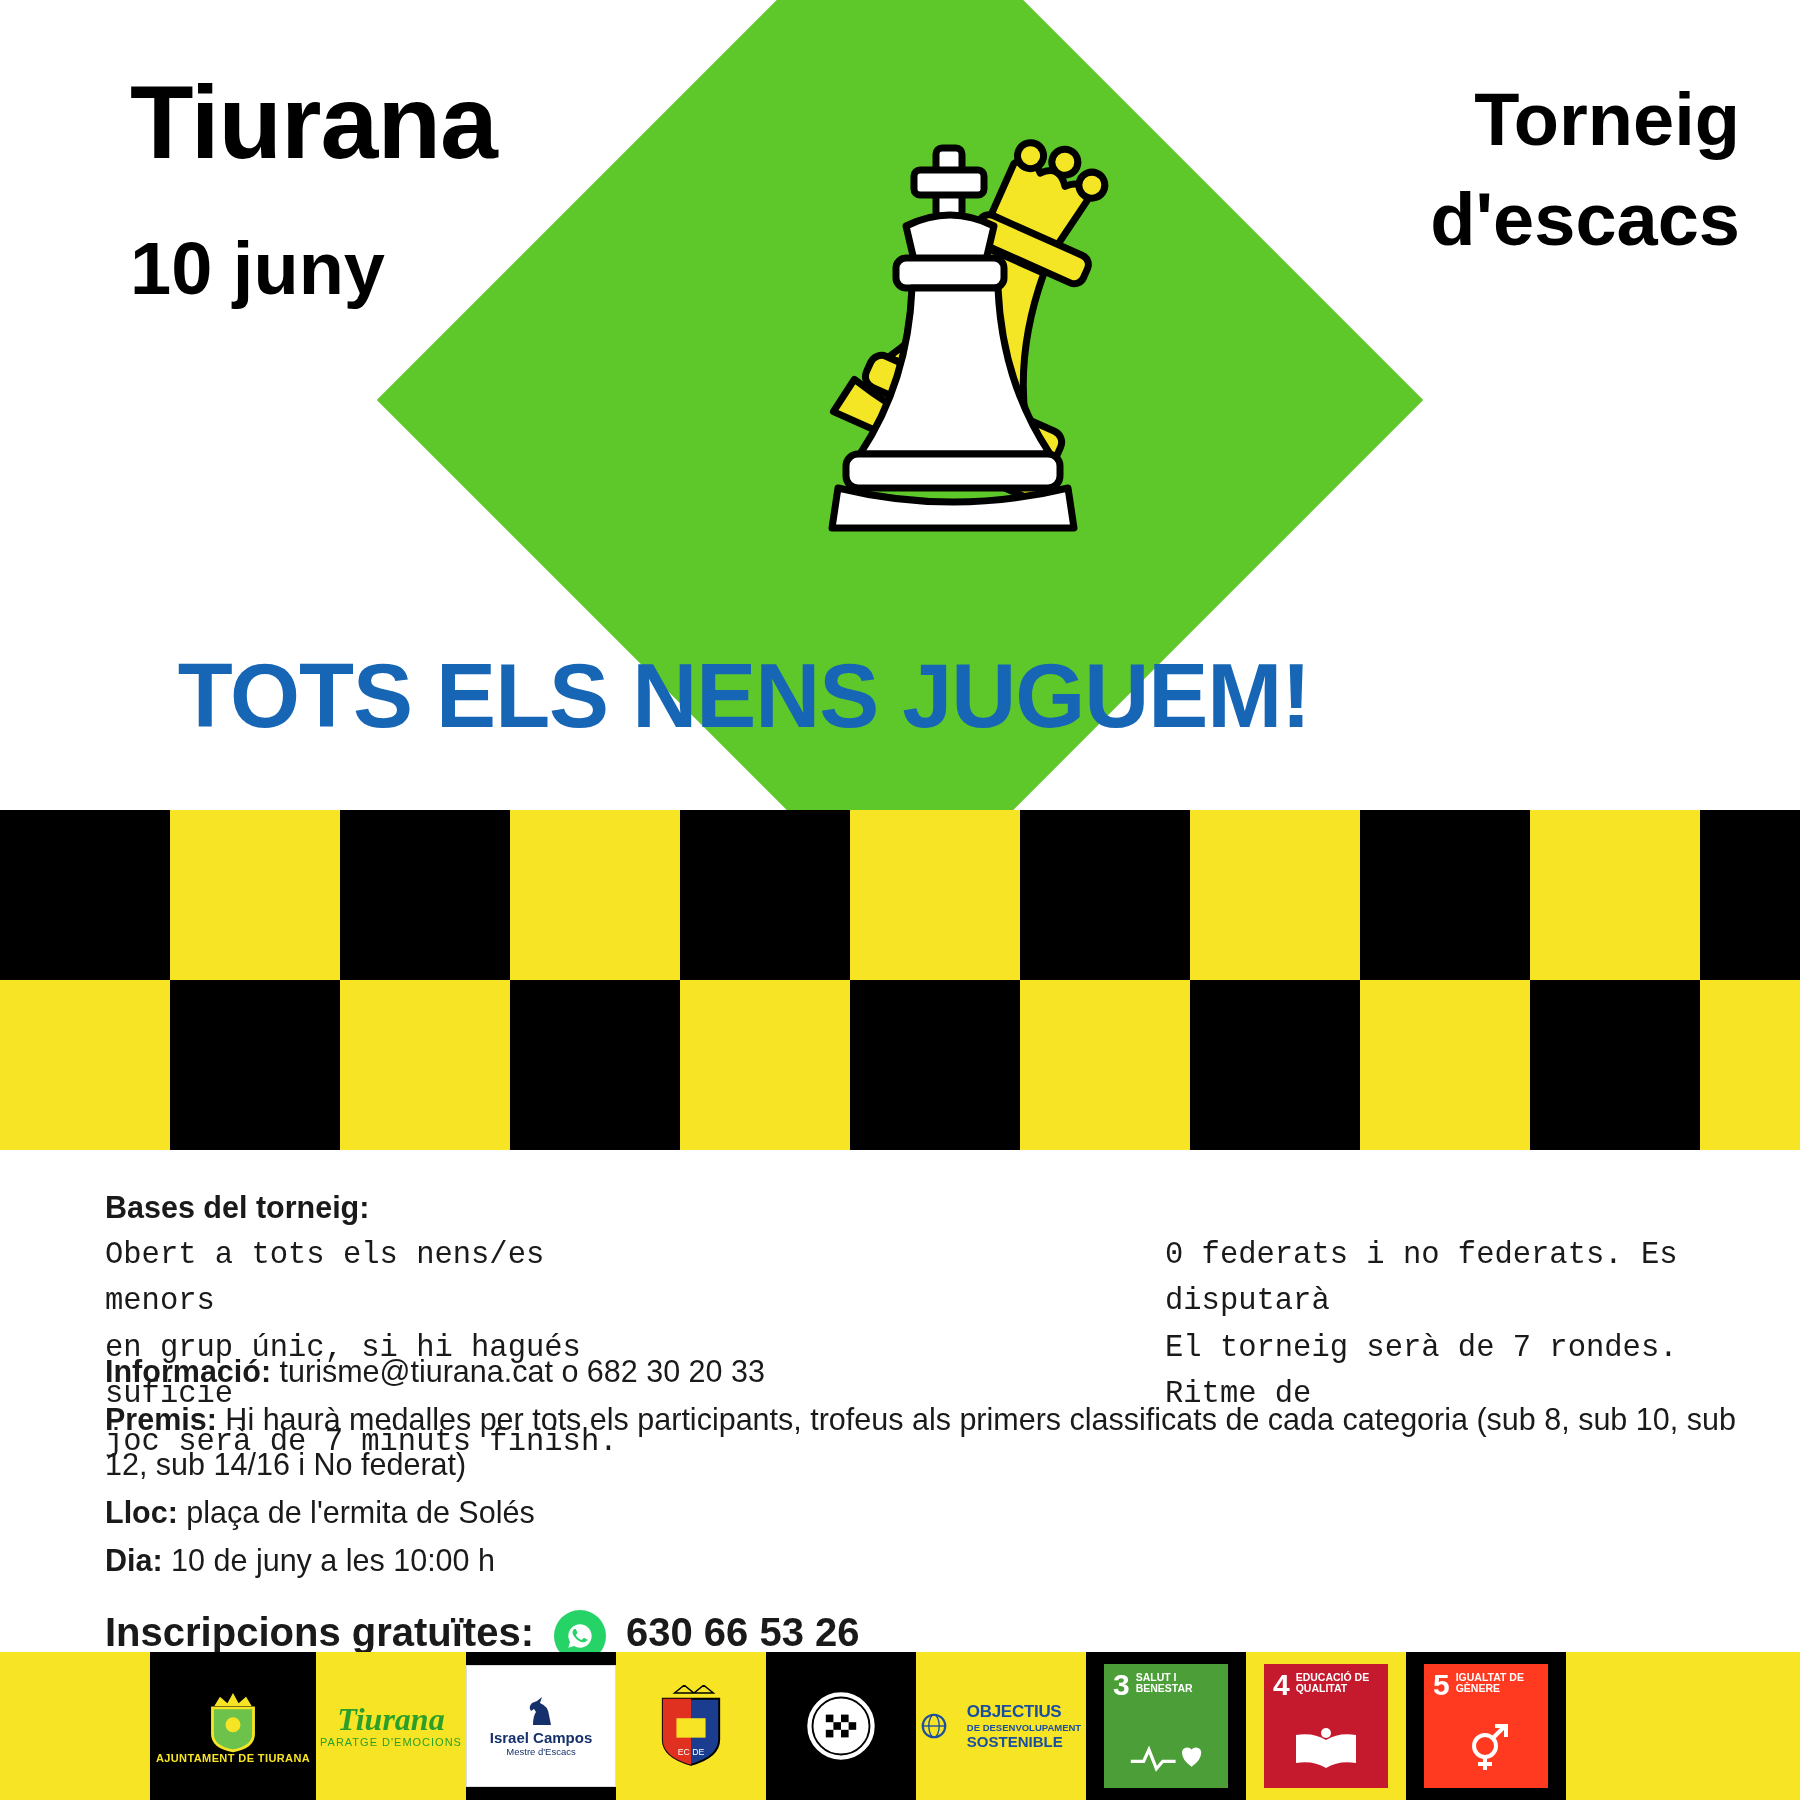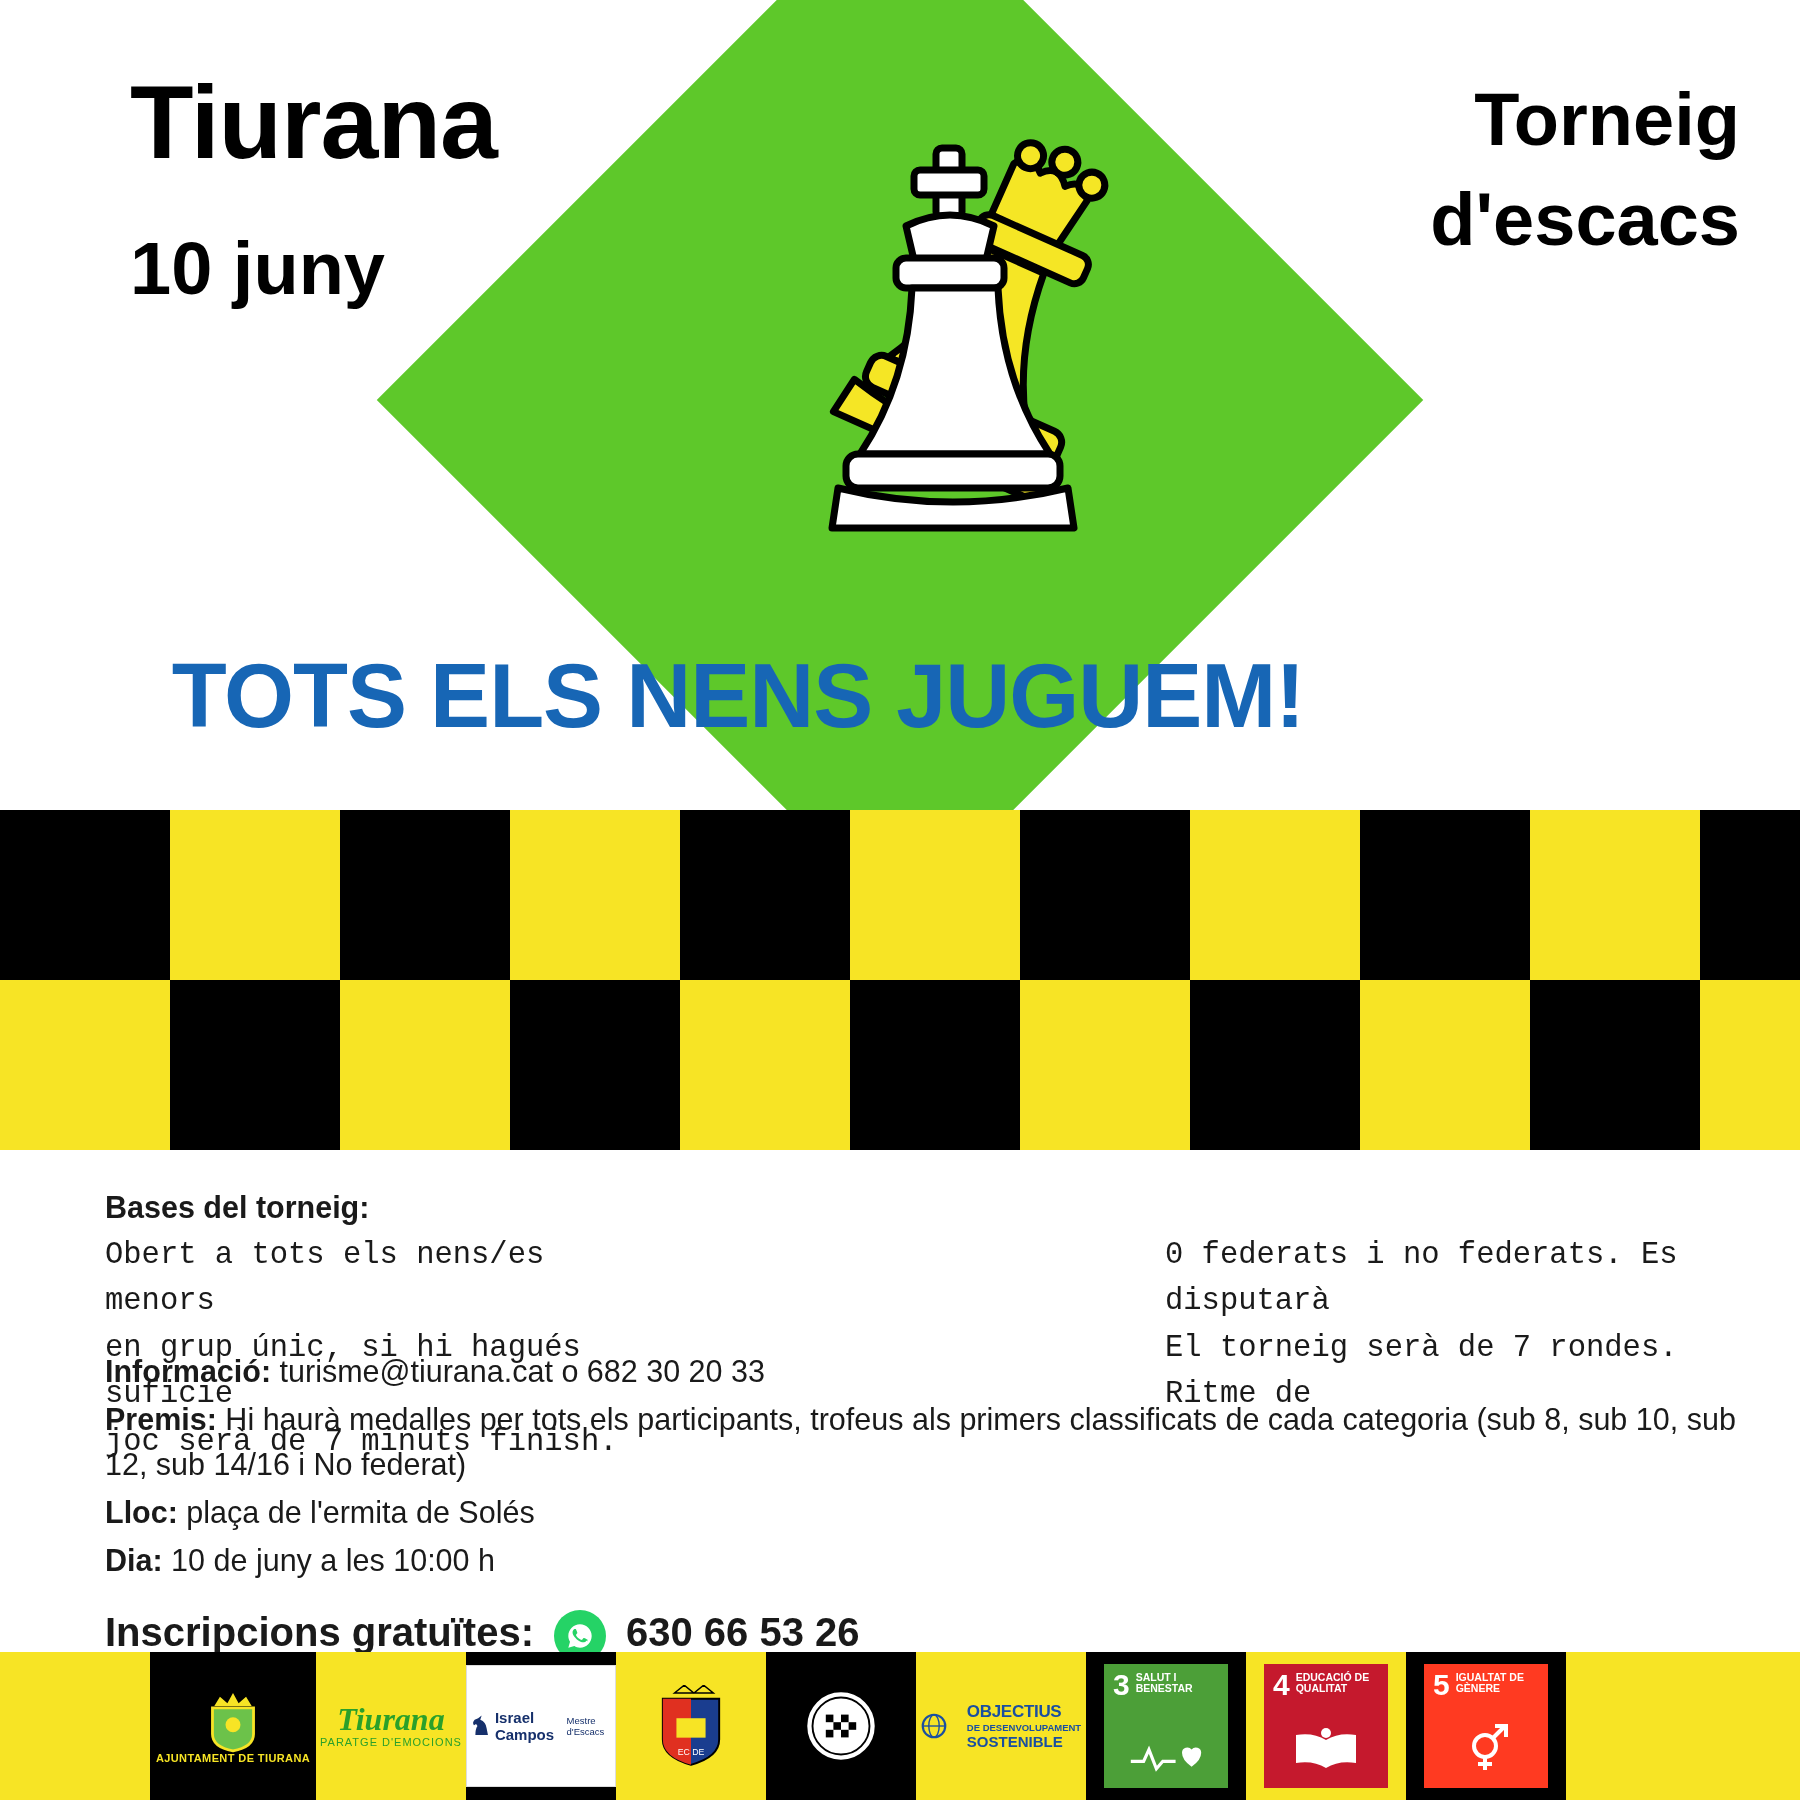--- a/index.html
+++ b/index.html
@@ -60,21 +60,21 @@
     top: 70px;
     width: 520px;
     text-align: right;
     font-size: 74px;
     font-weight: bold;
     line-height: 1.35;
   }
 
   .slogan {
     position: absolute;
-    left: 10px;
+    left: 16px;
     top: 645px;
     width: 1456px;
     text-align: center;
     font-size: 90px;
     font-weight: bold;
     color: #1766b5;
     letter-spacing: -1px;
   }
 
   
@@ -192,21 +192,21 @@
   .sdg-name { font-size: 10.5px; font-weight: bold; line-height: 1.05; text-transform: uppercase; }
   .sdg-ico { align-self: center; margin-bottom: 4px; }
 
   .tiurana-logo { color: #2aa02a; font-family: "Liberation Serif", serif; }
   .tiurana-word { font-size: 32px; font-style: italic; font-weight: bold; }
   .tiurana-sub { font-size: 11px; letter-spacing: 1px; color: #2aa02a; font-family: "Liberation Sans", sans-serif; }
 
   .ic-box {
     background: #ffffff;
     width: 150px; height: 120px;
-    display: flex; flex-direction: row;
+    display: flex; flex-direction: column;
     align-items: center; justify-content: center;
     border: 1px solid #dddddd;
   }
   .ic-name { font-size: 15px; font-weight: bold; color: #16306b; }
   .ic-sub { font-size: 9.5px; color: #16306b; }
 
   .odsbox { display: flex; flex-direction: column; align-items: flex-start; }
   .ods1 { font-size: 17px; font-weight: bold; color: #1a4fa0; letter-spacing: -0.3px;}
   .ods2 { font-size: 9.5px; font-weight: bold; color: #1a4fa0; }
   .ods3 { font-size: 15px; font-weight: bold; color: #1a4fa0; }

